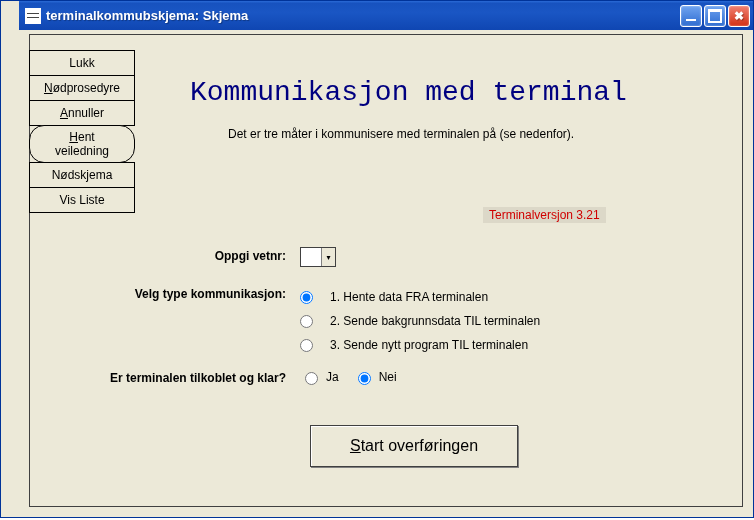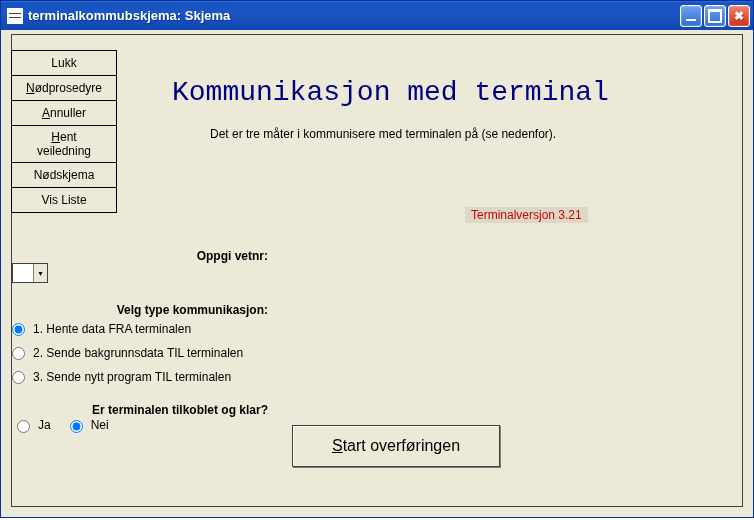--- a/index.html
+++ b/index.html
@@ -13,20 +13,21 @@
     height: 520px;
     overflow: hidden;
   }
   .outer-frame {
     width: 754px;
     height: 518px;
     border: 1px solid #003399;
     background: #ece9d8;
     display: flex;
     flex-direction: column;
+    padding-left: 18px;
   }
   .titlebar {
     height: 29px;
     background: linear-gradient(to bottom,#2a6ad6 0%,#1752bf 8%,#1a56c4 40%,#0f46b2 100%);
     display: flex;
     align-items: center;
     padding: 0 3px 0 6px;
     color: #fff;
     font-weight: bold;
     font-size: 13px;
@@ -87,21 +88,21 @@
     padding:4px 4px;
     background:#ece9d8;
     border:1px solid #000;
     margin-bottom:-1px;
     text-align:center;
     font-size:12px;
     line-height:1.2;
     cursor:default;
     display:flex; align-items:center; justify-content:center;
   }
-  .side-btn.multi { height:38px; }
+  .side-btn.multi { height:38px;border-radius:15px; }
 
   .heading {
     position:absolute;
     left:160px; top:42px;
     color:#000080;
     font-family:Liberation Mono, monospace;
     font-size:28px;
   }
 
   .desc {
@@ -124,21 +125,20 @@
 
   .form-area {
     position:absolute;
     left:0; top:212px; right:0;
     font-size:12px;
   }
   .row {
     display:flex;
     align-items:flex-start;
     margin-bottom:8px;
-    flex-direction:column;
   }
   .row-label {
     width:270px;
     text-align:right;
     padding-right:14px;
     font-weight:bold;
     padding-top:2px;
   }
   .row-content {
     flex:1;
@@ -154,21 +154,21 @@
   }
   .vetnr-drop {
     width:14px; border-left:1px solid #808080;
     background:#ece9d8;
     display:flex; align-items:center; justify-content:center;
     font-size:8px;
   }
   .radio-line {
     display:flex; align-items:center;
     height:24px;
-    gap:8px;
+    gap:17px;
   }
   .radio-line input[type=radio] { margin:0; }
   .inline-radios { display:flex; gap:14px; align-items:center; }
   .inline-radios label { display:flex; gap:5px; align-items:center; }
 
   .start-btn {
     position:absolute;
     left:280px; top:390px;
     width:208px; height:42px;
     border:1px solid #404040;

